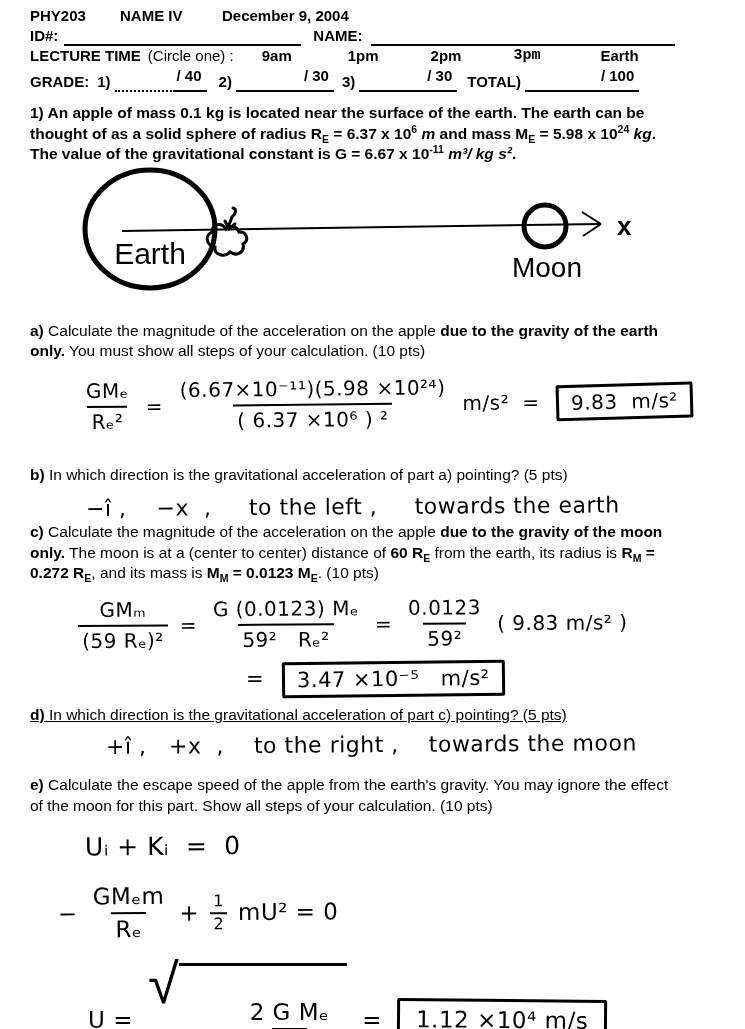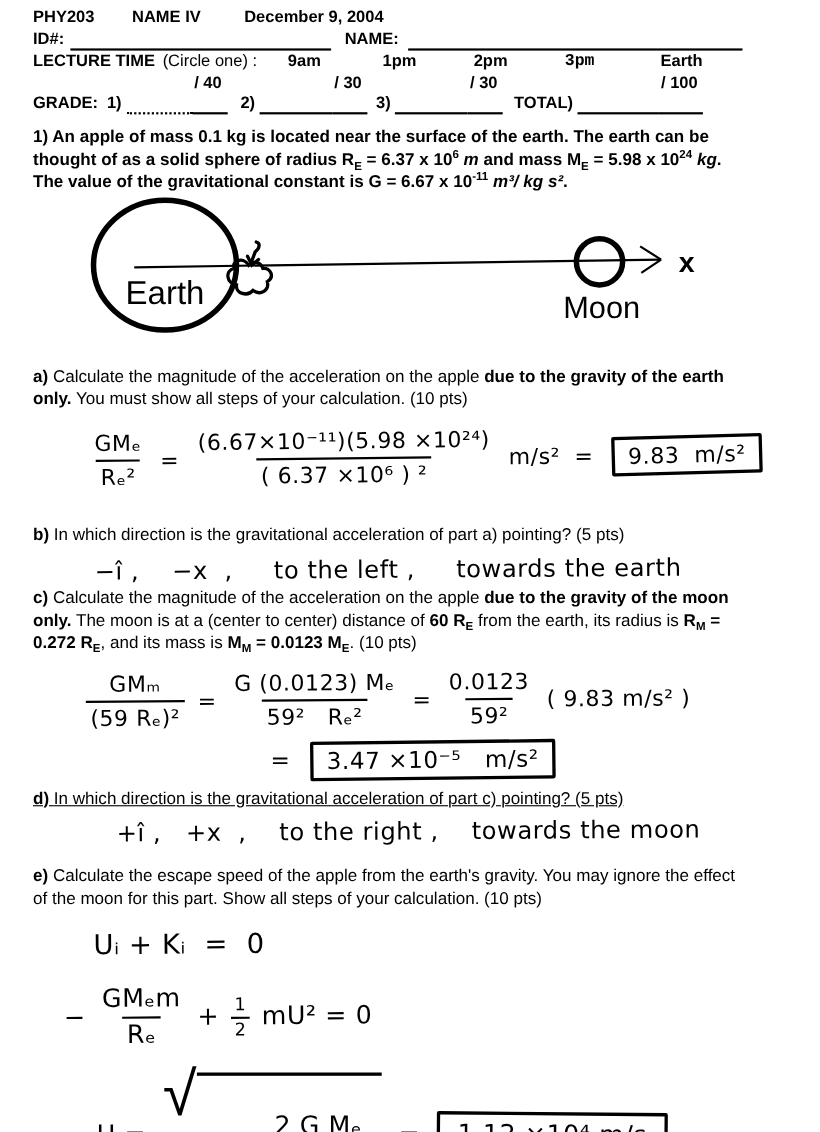--- a/index.html
+++ b/index.html
@@ -11,21 +11,21 @@
   .hrow { display:flex; align-items:flex-end; font-size:15px; line-height:20px; font-weight:700; }
   .hrow1 .w1 { width:90px; }
   .hrow1 .w2 { width:102px; }
   .blank { display:inline-block; border-bottom:2px solid #000; height:15px; }
   .id-blank { width:237px; margin:0 12px 0 6px; }
   .name-blank { flex:1; margin-left:8px; }
   .co { font-weight:400; margin-left:7px; }
   .t9 { margin-left:28px; } .t1 { margin-left:56px; } .t2 { margin-left:52px; } .t3 { margin-left:52px;font-family:Liberation Mono, monospace; } .th { margin-left:60px; } .ml8{margin-left:8px;} .ml10{margin-left:10px;} .ml12{margin-left:12px;}
   .gblank { width:60px; margin-left:4px; }
   .gdot { border-bottom-style:dotted; }
-  .scored { border-bottom:2px solid #000; padding:0 5px 16px 2px; }
+  .scored { border-bottom:2px solid #000; padding:0 5px 4px 2px; }
 
   
   .qtext { font-size:15.5px; line-height:20.5px; margin:0; }
   .qtext sub { font-size:10.5px; line-height:0; }
   .qtext sup { font-size:10.5px; line-height:0; }
   .intro { margin-top:11px; }
   .qa { margin-top:16px; }
   .qb { margin-top:34px; }
   .qc { margin-top:3px; }
   .qd { margin-top:8px;text-decoration:underline; }

